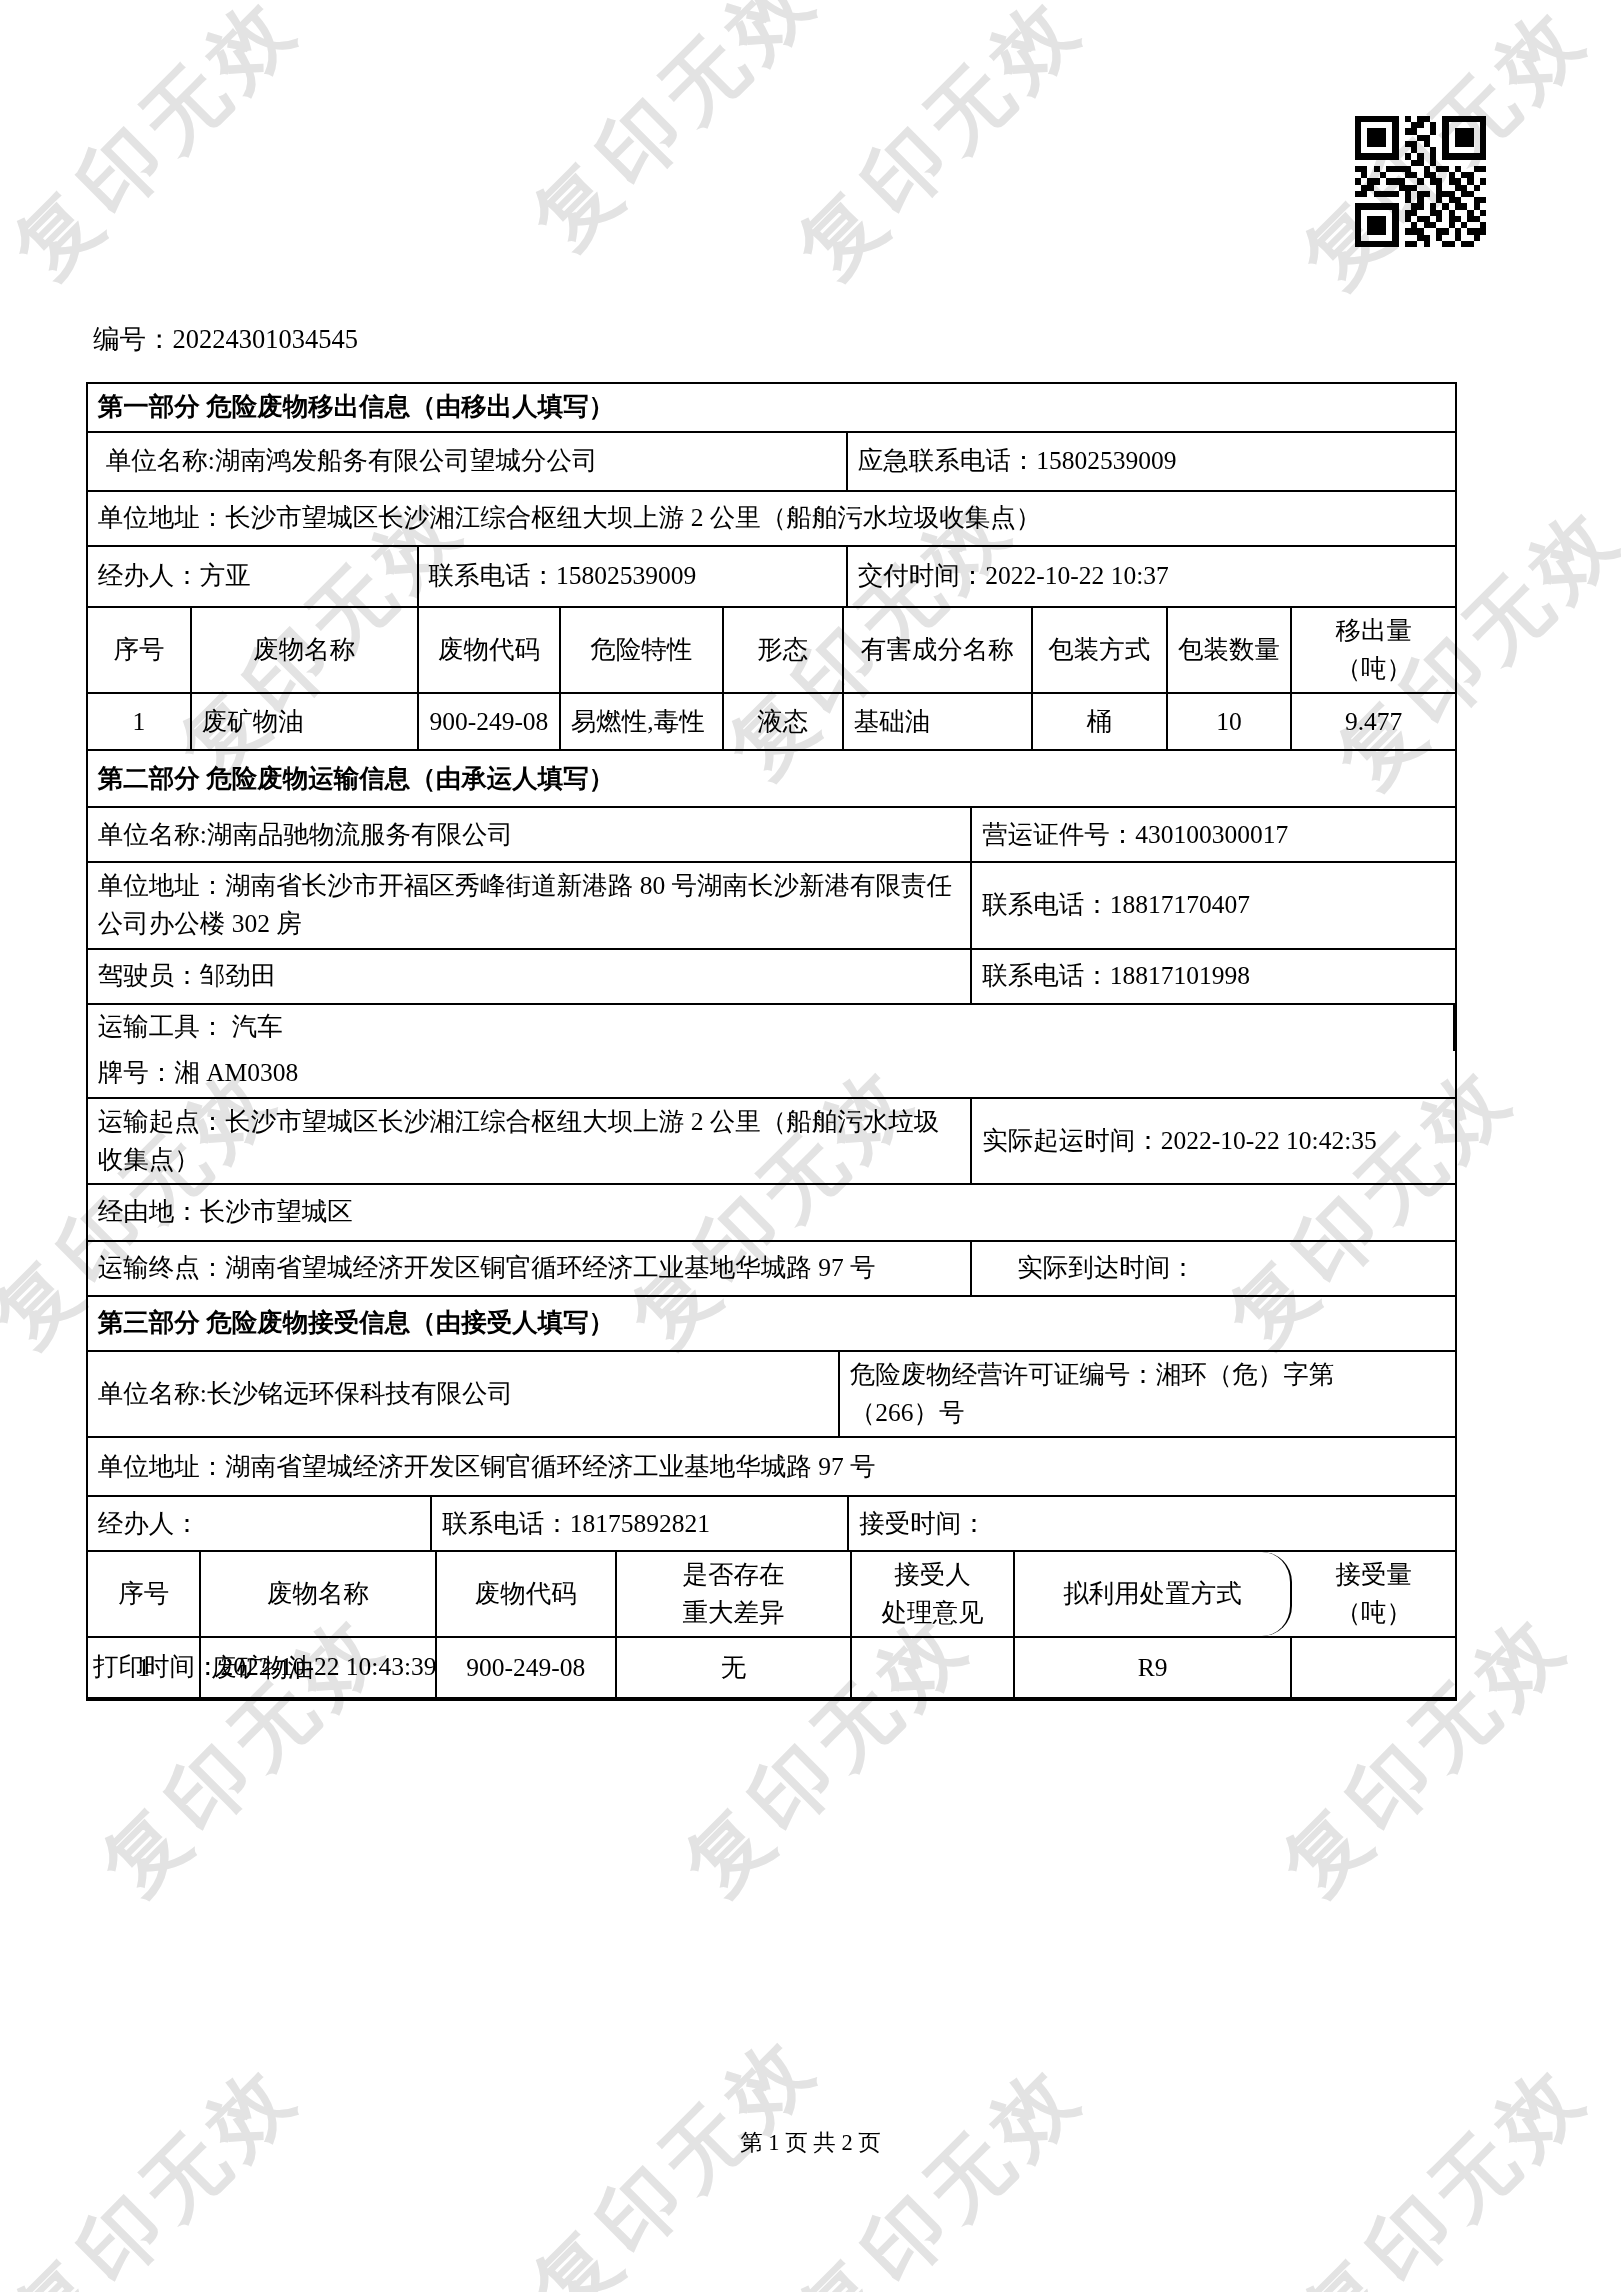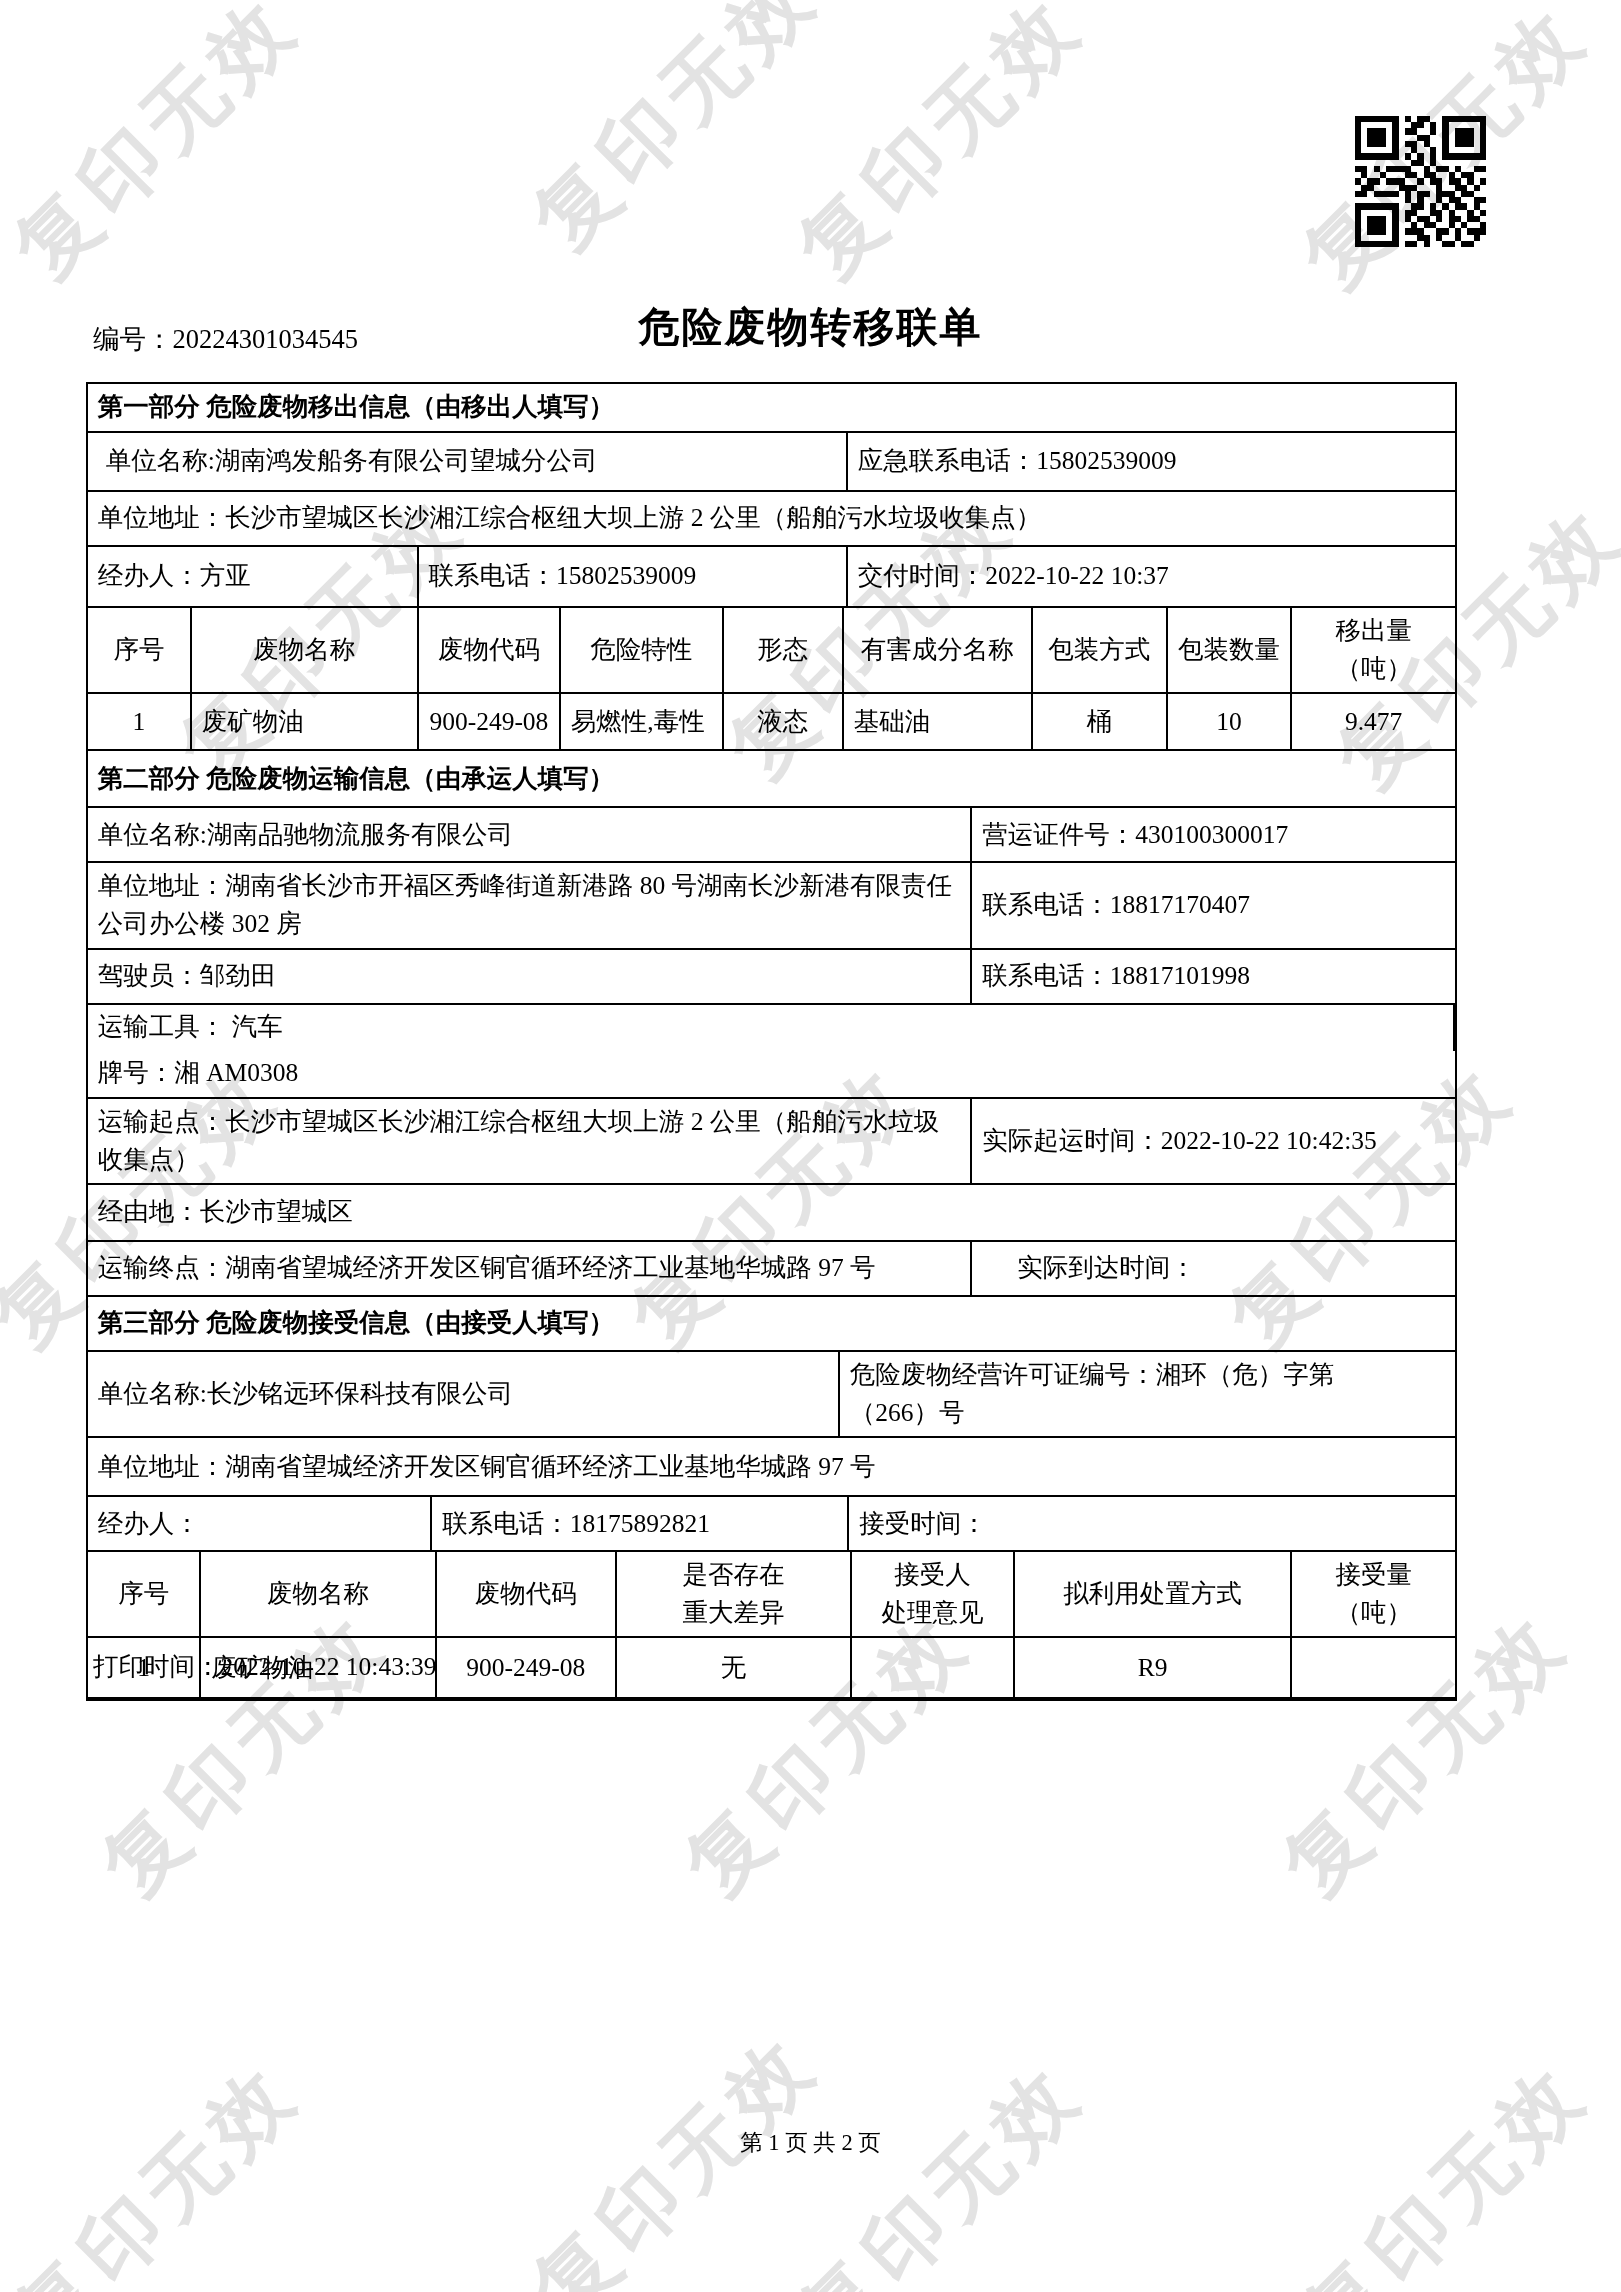--- a/index.html
+++ b/index.html
@@ -316,21 +316,20 @@
         <rect x="9" y="20" width="1" height="1"></rect>
         <rect x="11" y="20" width="1" height="1"></rect>
         <rect x="14" y="20" width="1" height="1"></rect>
         <rect x="15" y="20" width="1" height="1"></rect>
         <rect x="17" y="20" width="1" height="1"></rect>
         <rect x="18" y="20" width="1" height="1"></rect>
       </svg>
   </div>
 
   <div class="doc-no"><span>编号：</span><span>20224301034545</span></div>
-  <div class="doc-title">危险废物转移联单</div>
 
   <div class="form">
 
     <div class="row" style="min-height:49px;">
       <div class="cell bold grow">第一部分 危险废物移出信息（由移出人填写）</div>
     </div>
     <div class="row" style="min-height:59px;">
       <div class="cell" style="flex:0 0 55%;margin-left:8px;">单位名称:湖南鸿发船务有限公司望城分公司</div>
       <div class="cell grow">应急联系电话：15802539009</div>
     </div>
@@ -413,21 +412,21 @@
       <div class="cell grow">接受时间：</div>
     </div>
     <div class="row" style="min-height:73px;">
       <div class="cell ctr" style="flex:0 0 8.3%;">序号</div>
       <div class="cell ctr" style="flex:0 0 17.2%;">废物名称</div>
       <div class="cell ctr" style="flex:0 0 13.2%;">废物代码</div>
       <div class="cell ctr prewrap" style="flex:0 0 17.2%;">是否存在
 重大差异</div>
       <div class="cell ctr prewrap" style="flex:0 0 11.9%;">接受人
 处理意见</div>
-      <div class="cell ctr" style="flex:0 0 20.3%;">拟利用处置方式</div>
+      <div class="cell ctr" style="flex:0 0 20.3%;border-radius:30px;">拟利用处置方式</div>
       <div class="cell ctr grow">接受量（吨）</div>
     </div>
     <div class="row" style="min-height:59px;">
       <div class="cell ctr" style="flex:0 0 8.3%;">1</div>
       <div class="cell" style="flex:0 0 17.2%;">废矿物油</div>
       <div class="cell ctr" style="flex:0 0 13.2%;">900-249-08</div>
       <div class="cell ctr" style="flex:0 0 17.2%;">无</div>
       <div class="cell ctr" style="flex:0 0 11.9%;"></div>
       <div class="cell ctr" style="flex:0 0 20.3%;">R9</div>
       <div class="cell ctr grow"></div>

